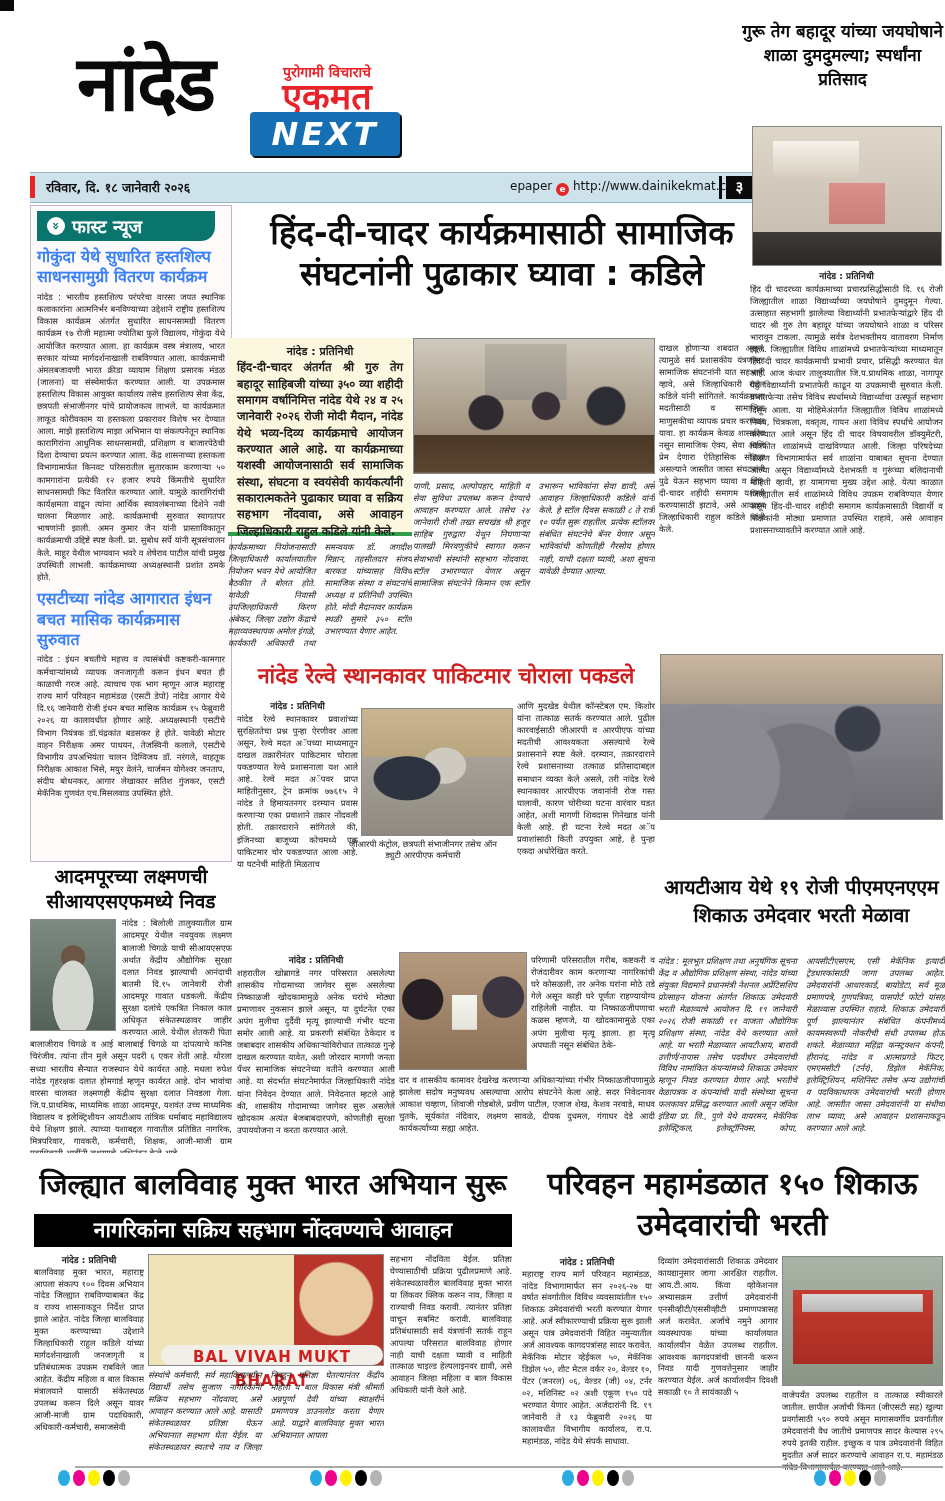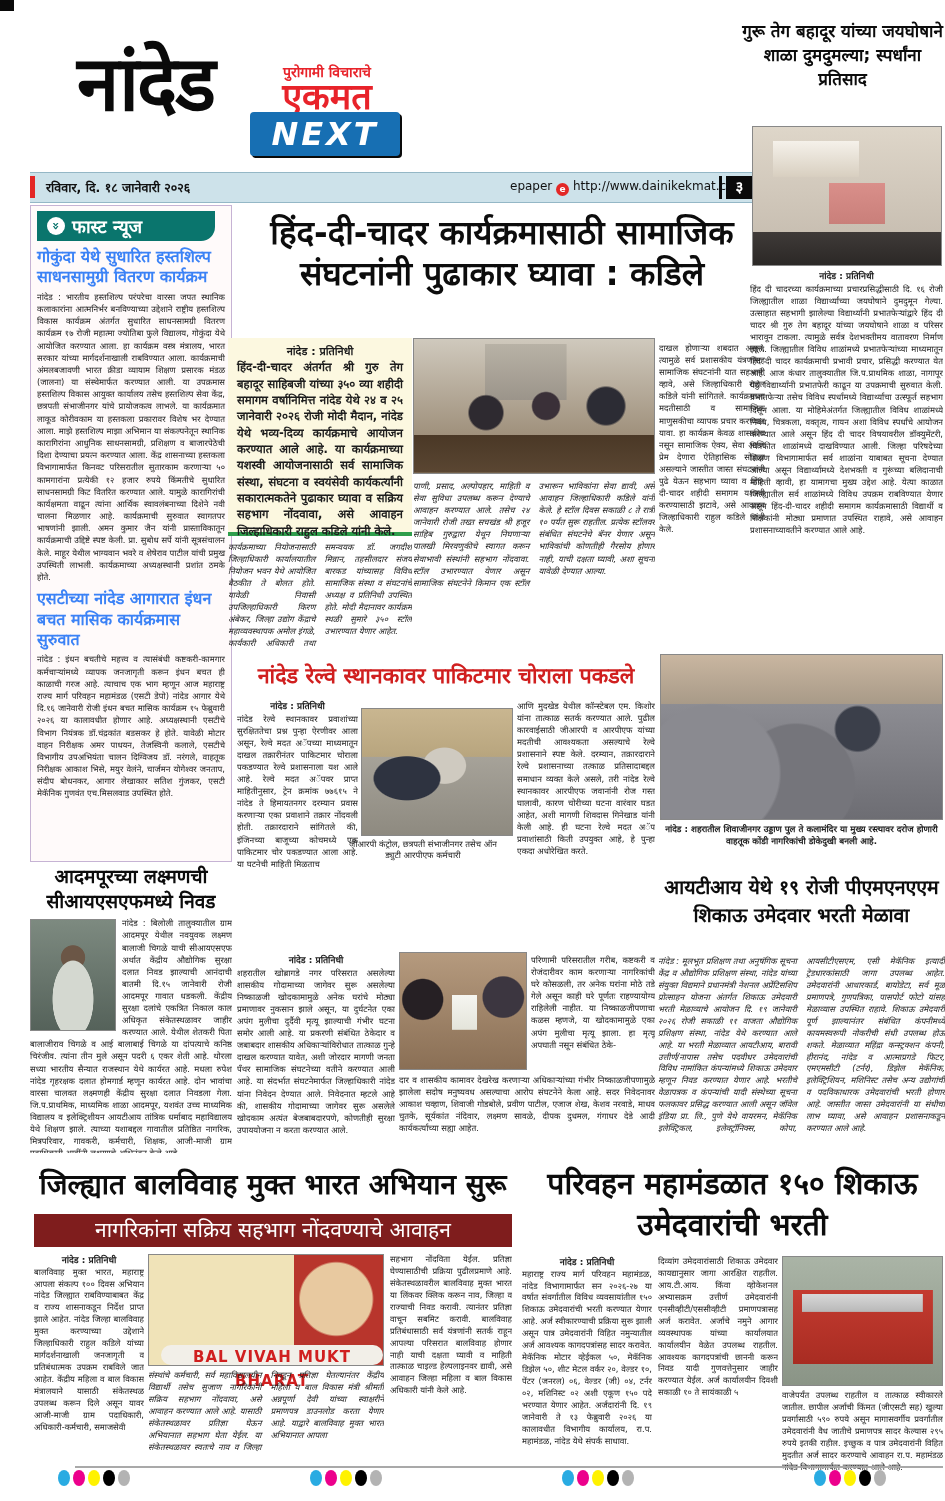--- a/index.html
+++ b/index.html
@@ -38,21 +38,21 @@
           font-size:13px;line-height:18px;text-align:center;font-weight:900;transform:rotate(90deg);}
   .fnh{font-size:16px;font-weight:800;line-height:1.28;color:#3b82f6;margin:6px 0 3px;}
   .fnbody{text-align:justify;font-size:8.35px;line-height:1.46;}
 
   
   .leadbox{background:#fcf8e0;border-bottom:4px solid #2f9e4c;padding:6px 9px;box-sizing:border-box;}
   .leadtext{font-size:11.5px;font-weight:700;line-height:1.42;text-align:justify;}
   .cols2{column-count:2;column-gap:9px;font-style:italic;}
 
   .redhl{color:#d01f1f;}
-  .banner{background:#7f1d1d;color:#fff;font-size:21px;font-weight:400;text-align:center;line-height:33px;}
+  .banner{background:#000000;color:#fff;font-size:21px;font-weight:700;text-align:center;line-height:33px;}
   .caption{font-size:8.4px;line-height:1.35;text-align:center;}
   .capb{font-weight:600;}
 
   
   .ph-classroom{background-image:
      linear-gradient(#3f3a38,#2b2826),linear-gradient(#f5f1ea,#d8cfc0),linear-gradient(#d98f8a,#c97f7a),
      linear-gradient(#ded6c9,#c2b8ab);
      background-size:100% 24%,46% 26%,30% 30%,100% 100%;
      background-position:0 100%,20% 14%,58% 58%,0 0;background-repeat:no-repeat;}
   .ph-meeting{background-image:
@@ -162,21 +162,20 @@
   <div class="abs hl redhl" style="left:236px;top:660px;width:420px;font-size:21.5px;white-space:nowrap;">नांदेड रेल्वे स्थानकावर पाकिटमार चोराला पकडले</div>
   <div class="abs" style="left:237px;top:700px;width:121px;height:172px;">
     <div class="dateline">नांदेड : प्रतिनिधी</div>
     <div class="col" style="height:158px;">नांदेड रेल्वे स्थानकावर प्रवाशांच्या सुरक्षिततेचा प्रश्न पुन्हा ऐरणीवर आला असून, रेल्वे मदत अॅपच्या माध्यमातून दाखल तक्रारीनंतर पाकिटमार चोराला पकडण्यात रेल्वे प्रशासनाला यश आले आहे. रेल्वे मदत अॅपवर प्राप्त माहितीनुसार, ट्रेन क्रमांक ७७६१५ ने नांदेड ते हिमायतनगर दरम्यान प्रवास करणाऱ्या एका प्रवाशाने तक्रार नोंदवली होती. तक्रारदाराने सांगितले की, इंजिनच्या बाजूच्या कोचमध्ये एक पाकिटमार चोर पकडण्यात आला आहे. या घटनेची माहिती मिळताच</div>
   </div>
   <div class="abs photo ph-railway" style="left:361px;top:708px;width:152px;height:128px;"></div>
   <div class="abs caption" style="left:347px;top:839px;width:152px;">जीआरपी कंट्रोल, छत्रपती संभाजीनगर तसेच ऑन ड्युटी आरपीएफ कर्मचारी</div>
   <div class="abs col" style="left:517px;top:700px;width:138px;height:172px;">आणि मुदखेड येथील कॉन्स्टेबल एम. किशोर यांना तात्काळ सतर्क करण्यात आले. पुढील कारवाईसाठी जीआरपी व आरपीएफ यांच्या मदतीची आवश्यकता असल्याचे रेल्वे प्रशासनाने स्पष्ट केले. दरम्यान, तक्रारदाराने रेल्वे प्रशासनाच्या तत्काळ प्रतिसादाबद्दल समाधान व्यक्त केले असले, तरी नांदेड रेल्वे स्थानकावर आरपीएफ जवानांनी रोज गस्त घालावी, कारण चोरीच्या घटना वारंवार घडत आहेत, अशी मागणी शिवदास गिनेखाड यांनी केली आहे. ही घटना रेल्वे मदत अॅप प्रवाशांसाठी किती उपयुक्त आहे, हे पुन्हा एकदा अधोरेखित करते.</div>
 
   <div class="abs photo ph-traffic" style="left:660px;top:654px;width:283px;height:166px;"></div>
-  <div class="abs caption capb" style="left:660px;top:824px;width:283px;font-size:8.7px;">नांदेड : शहरातील शिवाजीनगर उड्डाण पुल ते कलामंदिर या मुख्य रस्त्यावर दरोज होणारी वाहतूक कोंडी नागरिकांची डोकेदुखी बनली आहे.</div>
 
   <div class="abs" style="left:237px;top:954px;width:158px;height:208px;">
     <div class="dateline">नांदेड : प्रतिनिधी</div>
     <div class="col" style="height:194px;">शहरातील खोब्रागडे नगर परिसरात असलेल्या शासकीय गोदामाच्या जागेवर सुरू असलेल्या निष्काळजी खोदकामामुळे अनेक घरांचे मोठ्या प्रमाणावर नुकसान झाले असून, या दुर्घटनेत एका अपंग मुलीचा दुर्दैवी मृत्यू झाल्याची गंभीर घटना समोर आली आहे. या प्रकरणी संबंधित ठेकेदार व जबाबदार शासकीय अधिकाऱ्यांविरोधात तात्काळ गुन्हे दाखल करण्यात यावेत, अशी जोरदार मागणी जनता पँथर सामाजिक संघटनेच्या वतीने करण्यात आली आहे. या संदर्भात संघटनेमार्फत जिल्हाधिकारी नांदेड यांना निवेदन देण्यात आले. निवेदनात म्हटले आहे की, शासकीय गोदामाच्या जागेवर सुरू असलेले खोदकाम अत्यंत बेजबाबदारपणे, कोणतीही सुरक्षा उपाययोजना न करता करण्यात आले.</div>
   </div>
   <div class="abs photo ph-memo" style="left:399px;top:952px;width:128px;height:118px;"></div>
   <div class="abs col" style="left:531px;top:954px;width:124px;height:118px;">परिणामी परिसरातील गरीब, कष्टकरी व रोजंदारीवर काम करणाऱ्या नागरिकांची घरे कोसळली, तर अनेक घरांना मोठे तडे गेले असून काही घरे पूर्णतः राहण्यायोग्य राहिलेली नाहीत. या निष्काळजीपणाचा कळस म्हणजे, या खोदकामामुळे एका अपंग मुलीचा मृत्यू झाला. हा मृत्यू अपघाती नसून संबंधित ठेके-</div>
   <div class="abs col" style="left:399px;top:1074px;width:256px;height:88px;">दार व शासकीय कामावर देखरेख करणाऱ्या अधिकाऱ्यांच्या गंभीर निष्काळजीपणामुळे झालेला सदोष मनुष्यवध असल्याचा आरोप संघटनेने केला आहे. सदर निवेदनावर आकाश चव्हाण, शिवाजी गोडबोले, प्रवीण पाटील, एजाज शेख, केशव नरवाडे, माधव चुतके, सूर्यकांत नंदिवार, लक्ष्मण सावळे, दीपक दुधमल, गंगाधर देडे आदी कार्यकर्त्यांच्या सह्या आहेत.</div>
 
   <div class="abs hl" style="left:658px;top:874px;width:287px;font-size:19.5px;line-height:1.45;">आयटीआय येथे १९ रोजी पीएमएनएएम शिकाऊ उमेदवार भरती मेळावा</div>

